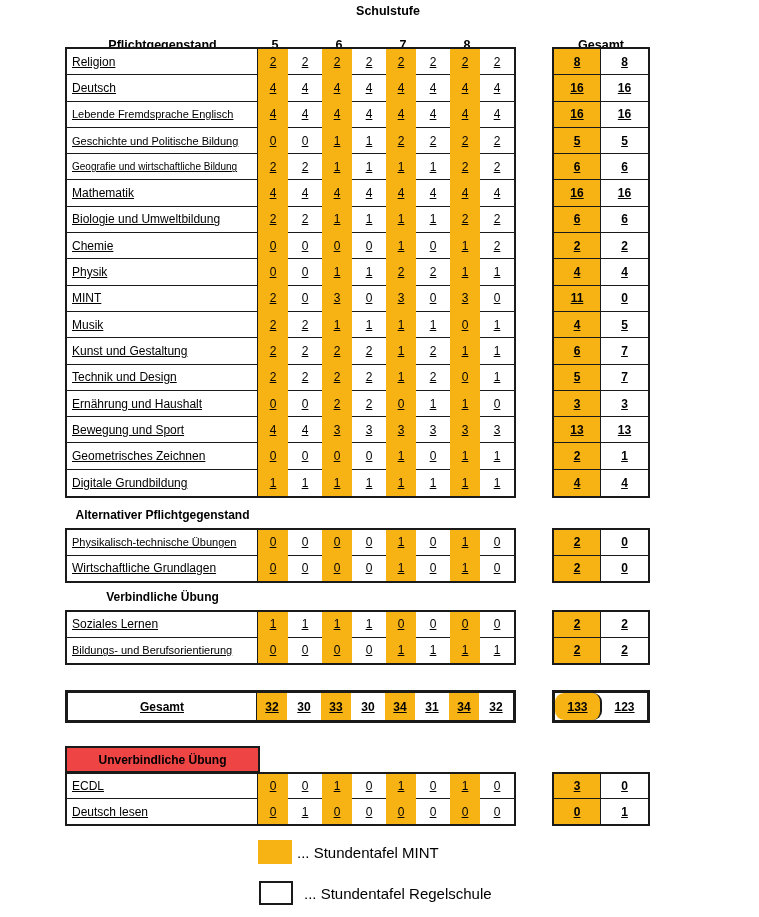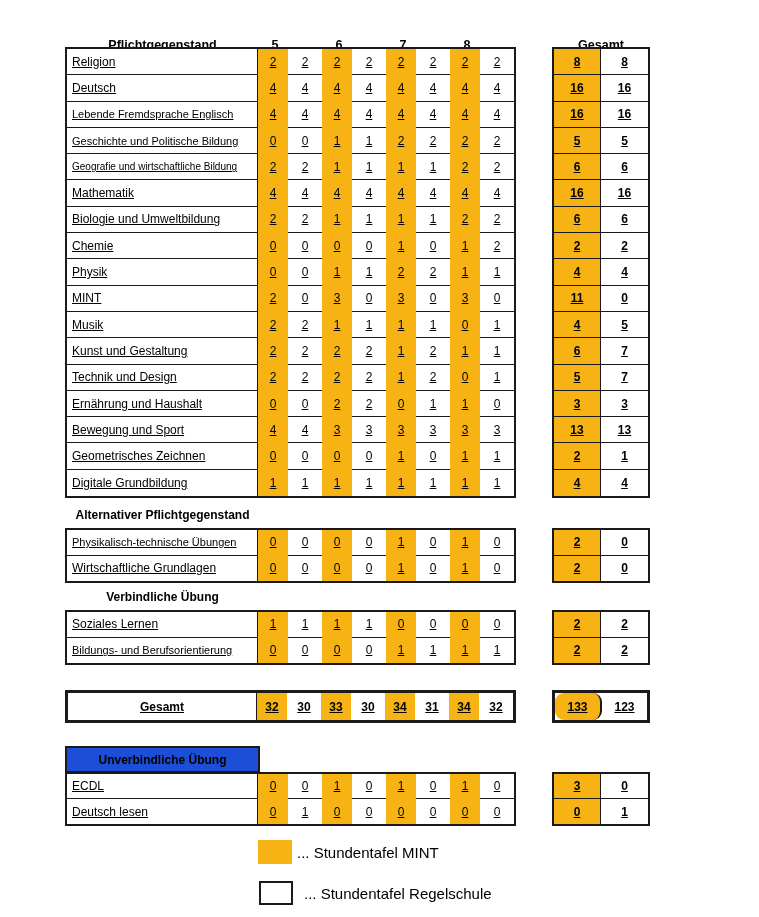--- a/index.html
+++ b/index.html
@@ -38,30 +38,31 @@
   .gtbl .trow:last-child .gc { border-bottom:none; }
 
   
   .tbl.total, .gtbl.total { border-width:3px; font-weight:bold; }
   .tbl.total .vc, .gtbl.total .gc { font-size:12px; }
   .gtbl.total .go { border-right-width:2px;border-radius:9px; }
 
   .section-head { left:65px; width:195px; height:18px; font-size:12px; font-weight:bold;
                   display:flex; align-items:center; justify-content:center; }
   .unverb-box { left:65px; top:746px; width:195px; height:27px; border:2px solid var(--line);
-                font-size:12px; font-weight:bold; background:#1d4ed8; }
+                font-size:12px; font-weight:bold; background:#ef4444; }
 
   .legend-swatch { width:34px; height:24px; }
   .legend-label { font-size:15px; display:flex; align-items:center; padding-left:5px; }
 </style>
 </head>
 <body>
 
 <div class="page">
 
+  <div class="abs ctr page-title">Schulstufe</div>
   <div class="abs ctr col-head" style="left:65px; width:195px;">Pflichtgegenstand</div>
   <div class="abs ctr col-head" style="left:260px; width:30px;">5</div>
   <div class="abs ctr col-head" style="left:324px; width:30px;">6</div>
   <div class="abs ctr col-head" style="left:388px; width:30px;">7</div>
   <div class="abs ctr col-head" style="left:452px; width:30px;">8</div>
   <div class="abs ctr col-head" style="left:552px; width:98px;">Gesamt</div>
 
   <div class="tbl" id="main-tbl" style="top:47px; height:451px;">
       <div class="trow">
         <div class="lab">Religion</div>

